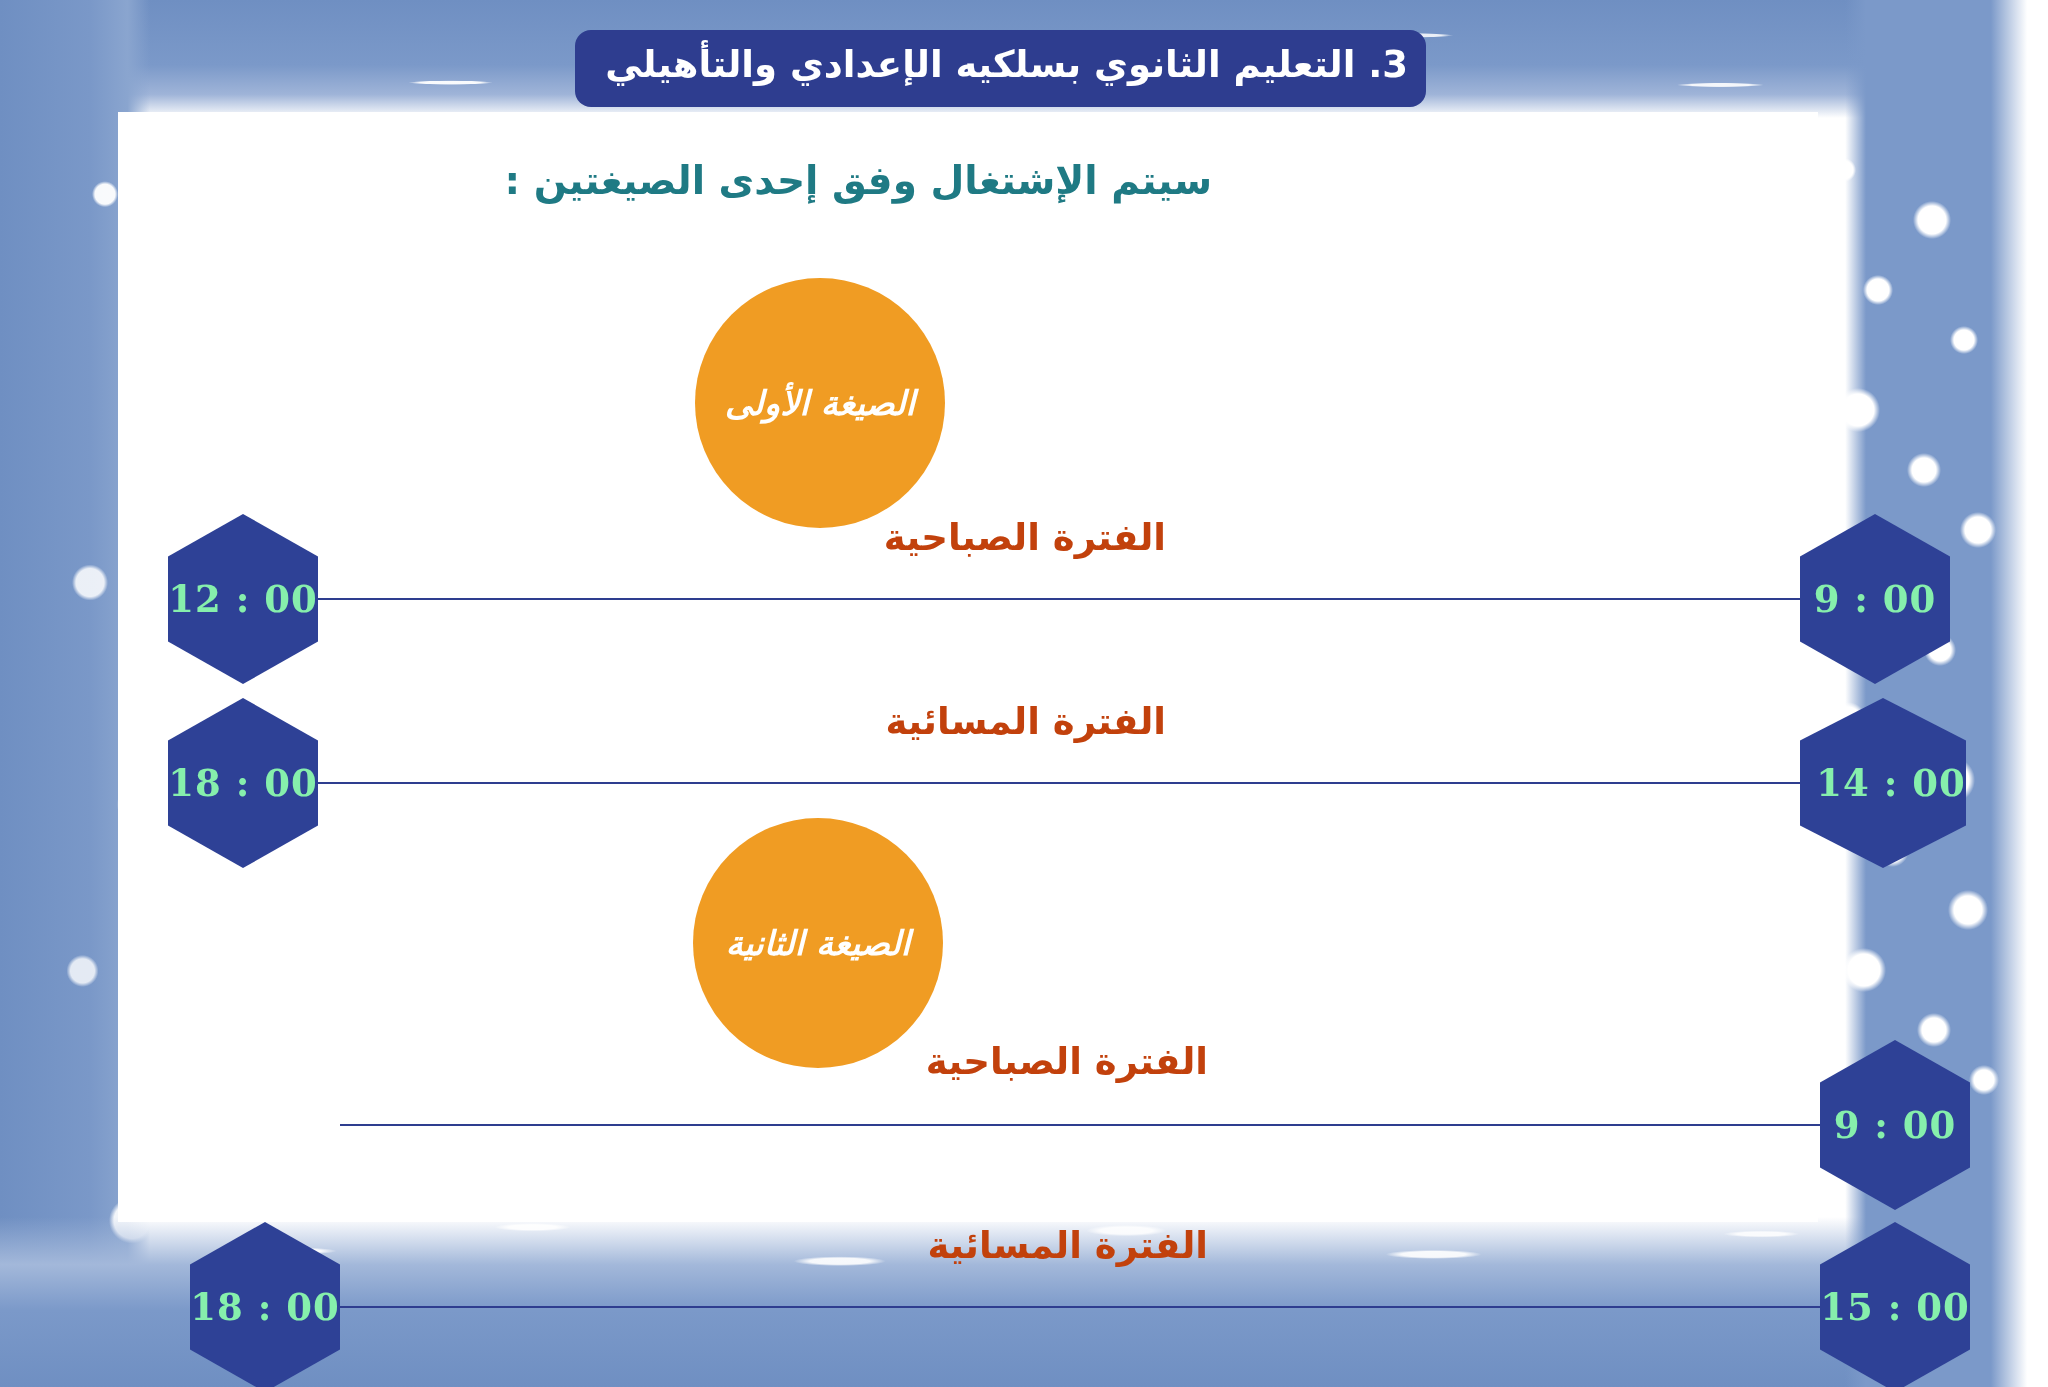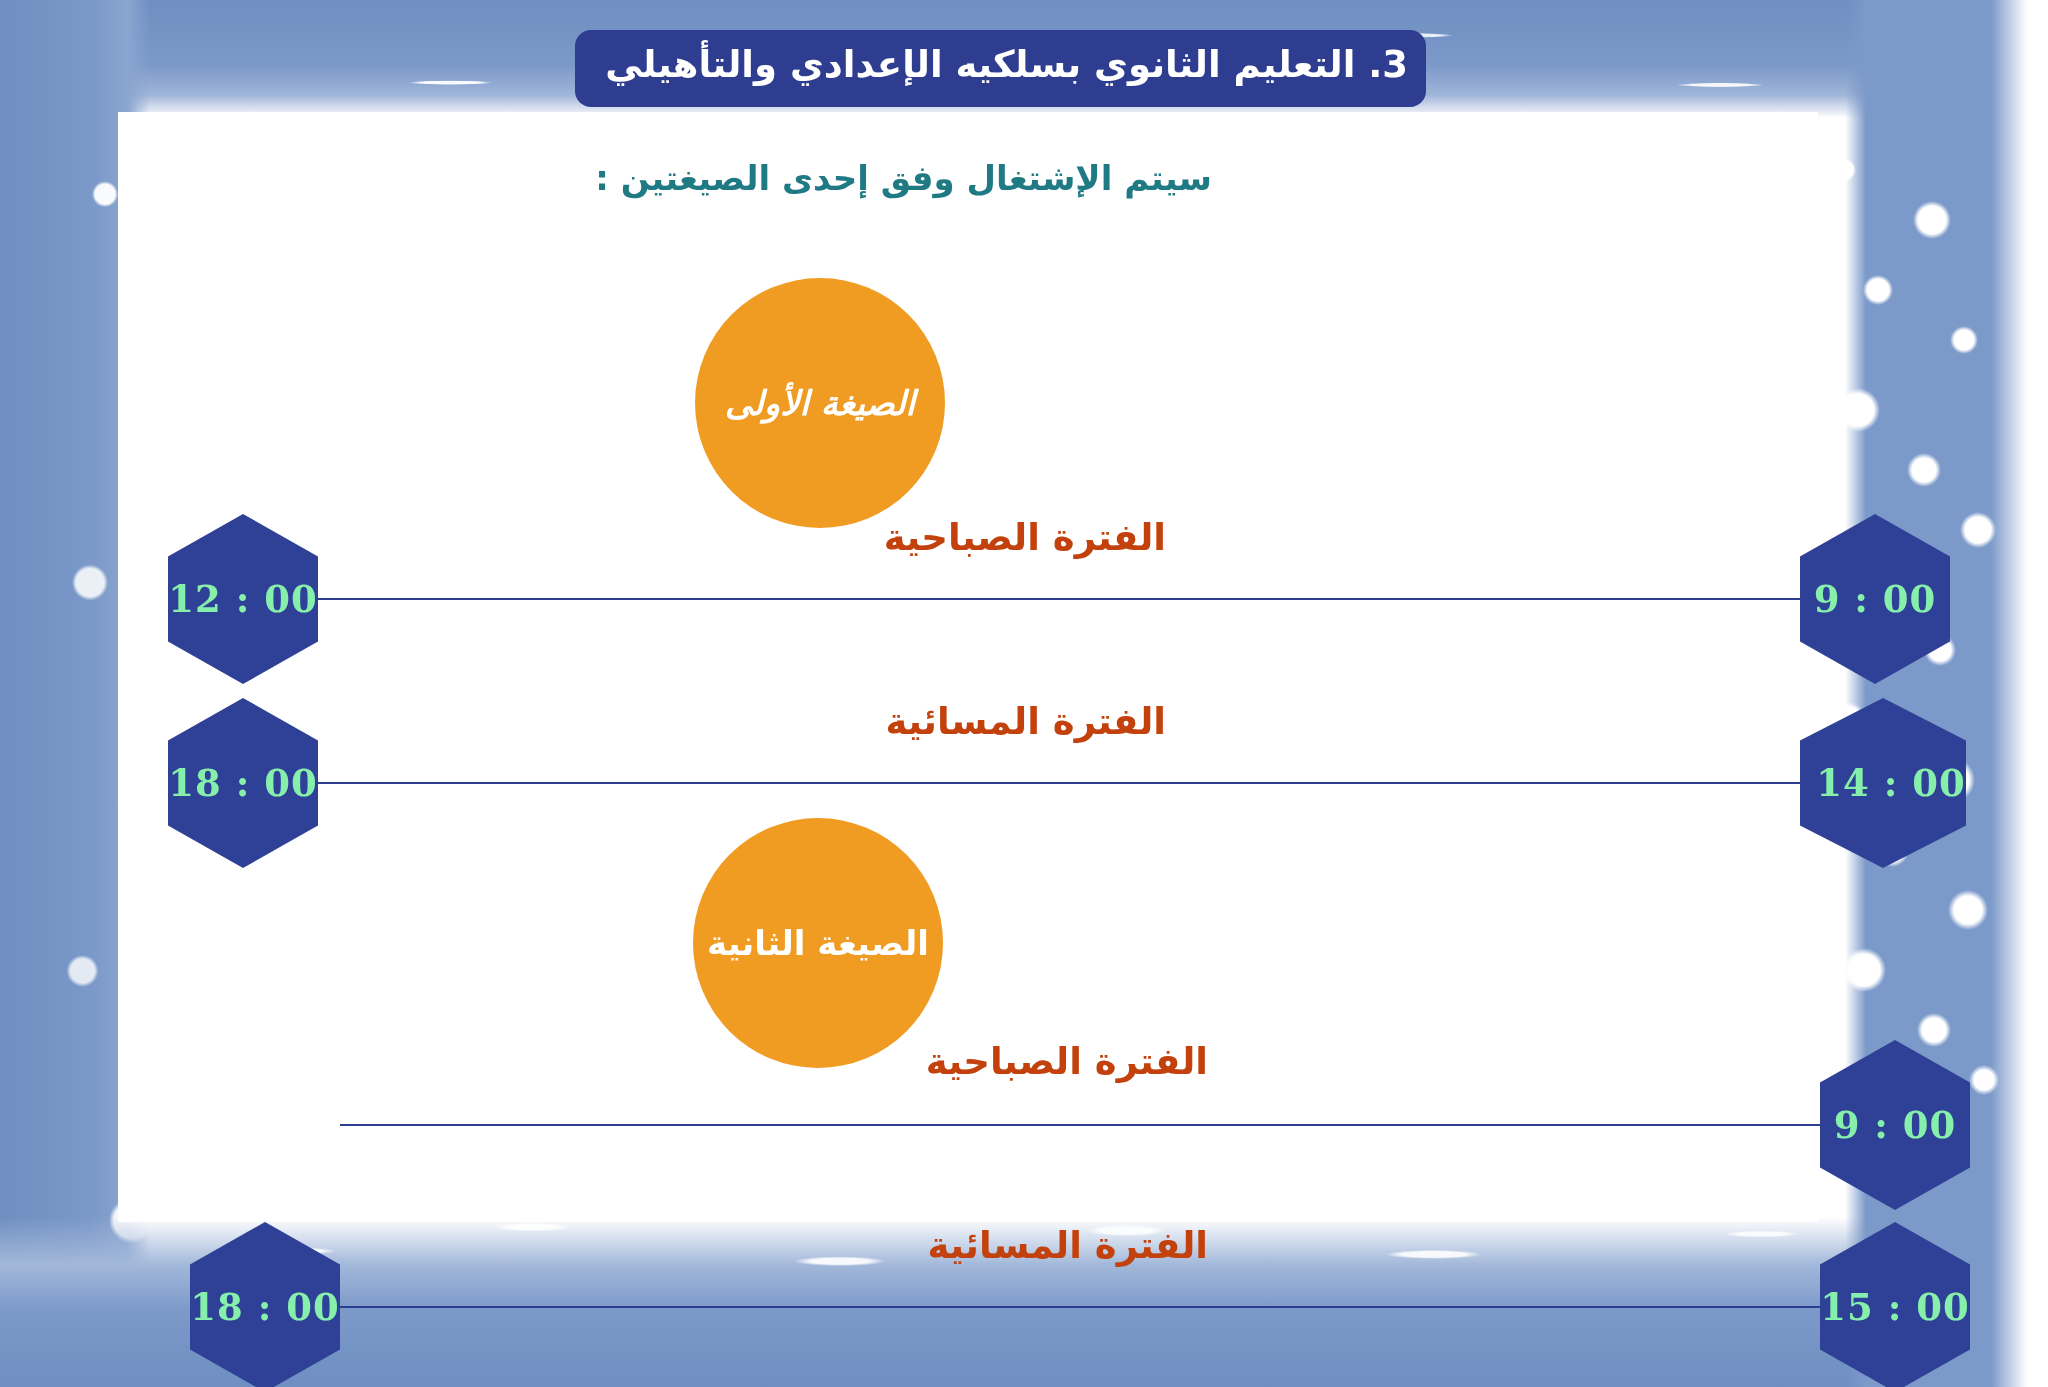--- a/index.html
+++ b/index.html
@@ -99,35 +99,35 @@
     letter-spacing:.5px;
     white-space:nowrap;
     z-index:40;
     direction:rtl;
   }
 
   
   #subtitle{
     position:absolute;top:158px;right:836px;
     color:#1F7A84;
-    font-size:34px;font-weight:bold;
+    font-size:39px;font-weight:bold;
     white-space:nowrap;z-index:40;direction:rtl;
   }
 
   
   .circle{
     position:absolute;
     width:250px;height:250px;border-radius:50%;
     background:#F09C23;
     display:flex;align-items:center;justify-content:center;
     color:#ffffff;font-size:34px;font-weight:bold;
     z-index:35;direction:rtl;
   }
   #circle-1{right:1103px;top:278px;font-style:italic;}
-  #circle-2{right:1105px;top:818px;}
+  #circle-2{right:1105px;top:818px;font-style:italic;}
 
   
   .rule{
     position:absolute;height:2px;background:#2E3D8F;z-index:20;
   }
 
   
   .hex{
     position:absolute;
     width:150px;height:170px;

